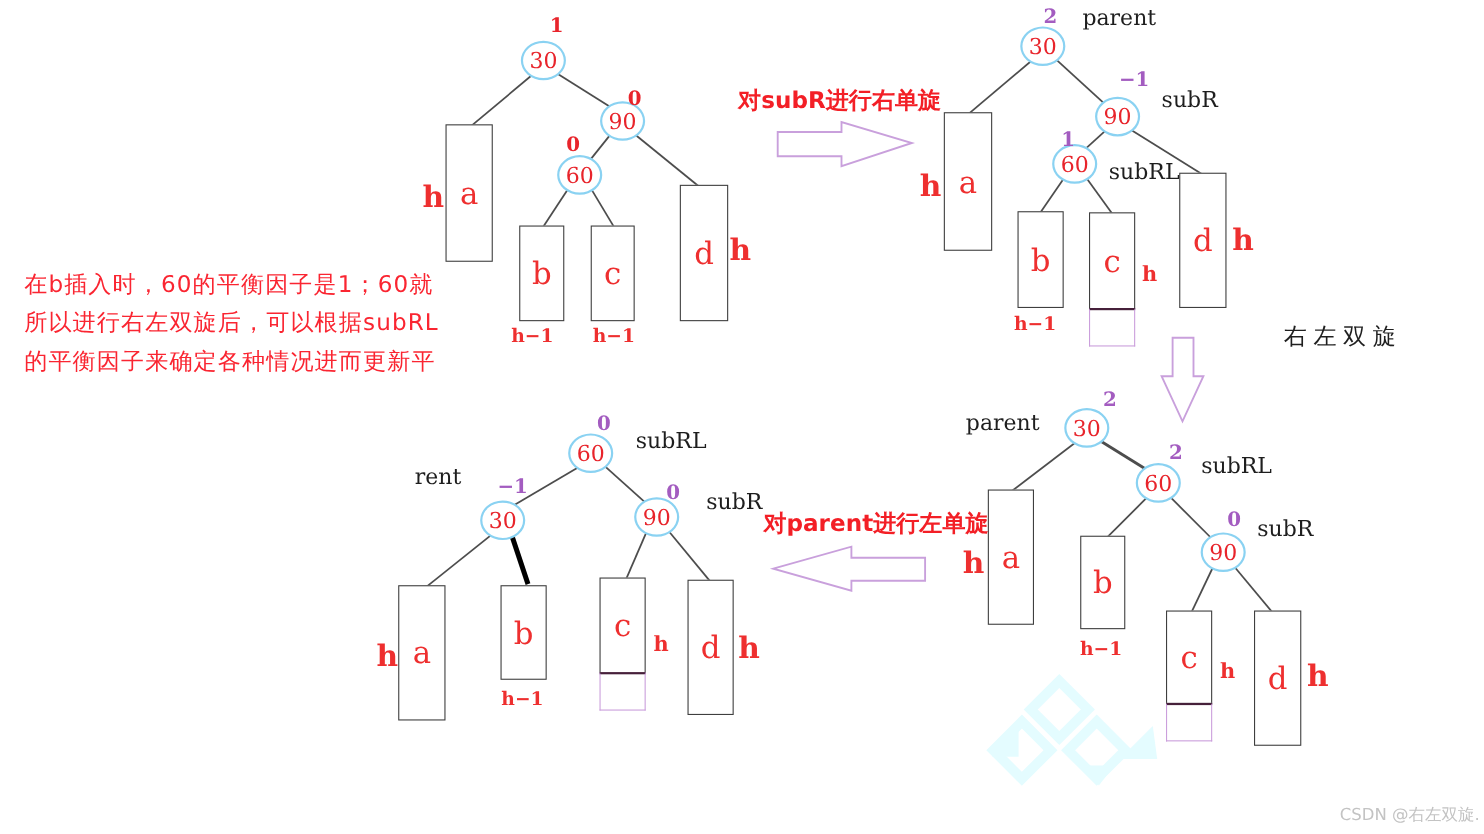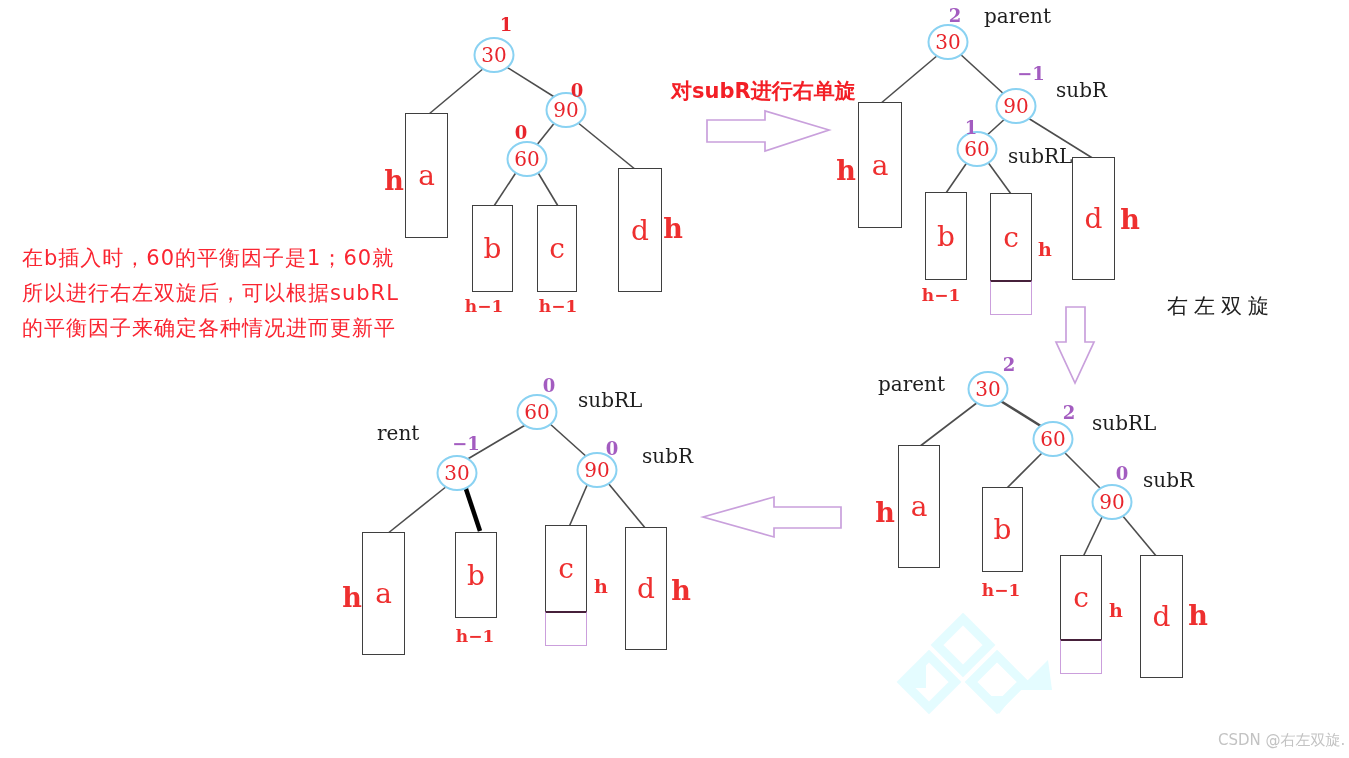--- a/index.html
+++ b/index.html
@@ -171,13 +171,14 @@
       <div class="tree-node" style="left: 457px; top: 473px;">30</div>
       <div class="bf-label" style="left: 466px; top: 443px; color: rgb(163, 92, 192);">−1</div>
       <div class="tree-node" style="left: 597px; top: 470px;">90</div>
       <div class="bf-label" style="left: 612px; top: 448px; color: rgb(163, 92, 192);">0</div>
       <div class="role-label" style="left: 578px; top: 388px;">subRL</div>
       <div class="role-label" style="left: 377px; top: 421px;">rent</div>
       <div class="role-label" style="left: 642px; top: 444px;">subR</div>
     </div>
     <div class="arrow-label" style="left: 671px; top: 77px; color: rgb(243, 31, 38); font-size: 21px; font-weight: bold;">对subR进行右单旋</div>
     <div class="arrow-label" style="left: 1167px; top: 292px; color: rgb(31, 31, 31); font-size: 21px; font-weight: normal; letter-spacing: 6px;">右左双旋</div>
+    <div class="arrow-label" style="left: 694px; top: 462px; color: rgb(243, 31, 38); font-size: 21px; font-weight: bold;">对parent进行左单旋</div>
   </div>
 
 </body></html>

